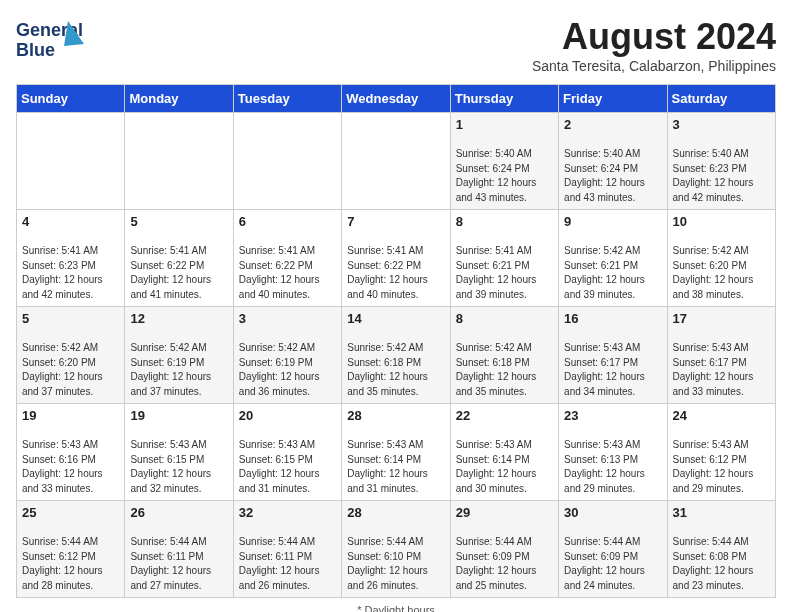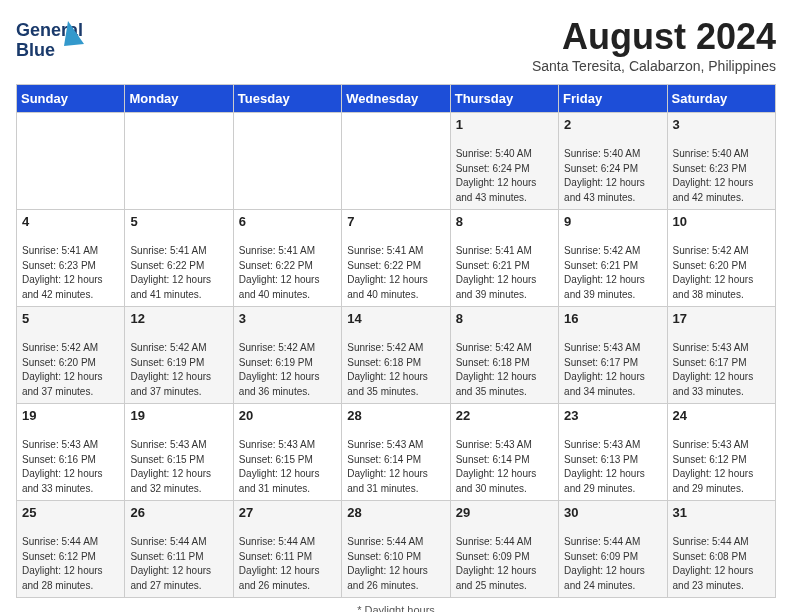--- a/index.html
+++ b/index.html
@@ -306,21 +306,21 @@
 and 28 minutes.</div>
         </td>
         <td>
           <div class="day-number">26</div>
           <div class="day-info" style="white-space: pre-line;">Sunrise: 5:44 AM
 Sunset: 6:11 PM
 Daylight: 12 hours
 and 27 minutes.</div>
         </td>
         <td>
-          <div class="day-number">27</div>
+          <div class="day-number">32</div>
           <div class="day-info" style="white-space: pre-line;">Sunrise: 5:44 AM
 Sunset: 6:11 PM
 Daylight: 12 hours
 and 26 minutes.</div>
         </td>
         <td>
           <div class="day-number">28</div>
           <div class="day-info" style="white-space: pre-line;">Sunrise: 5:44 AM
 Sunset: 6:10 PM
 Daylight: 12 hours

